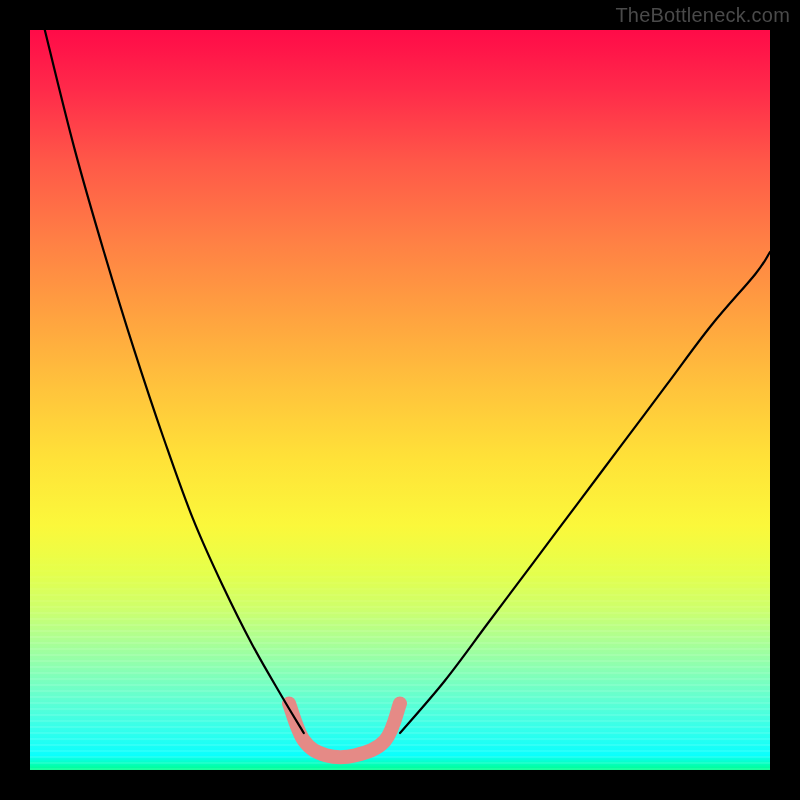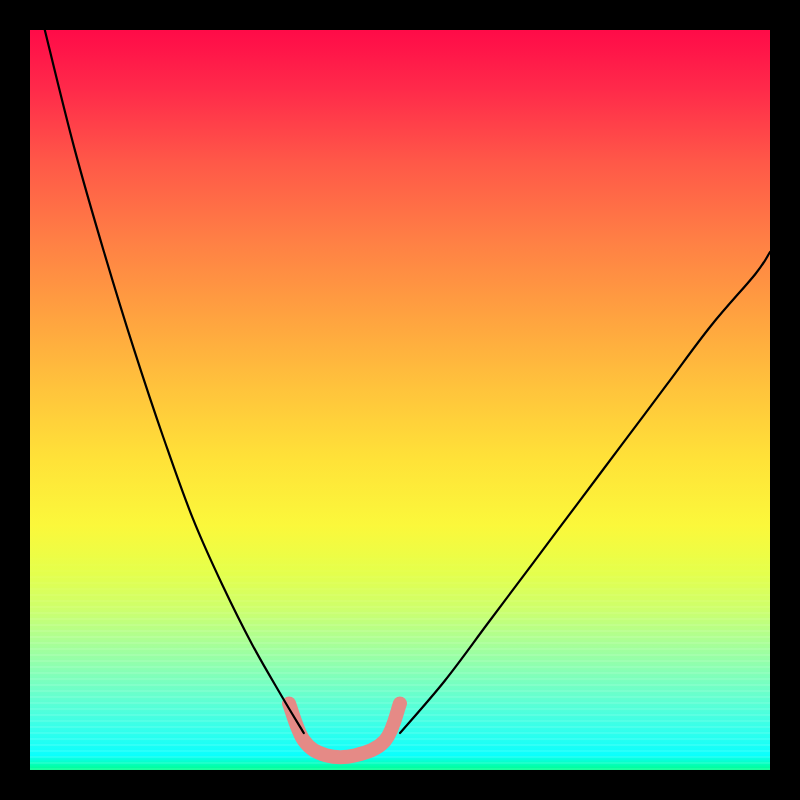--- a/index.html
+++ b/index.html
@@ -76,20 +76,21 @@
   svg.curves {
     position: absolute;
     inset: 0;
   }
 </style>
 </head>
 <body>
 
 <div class="frame">
 
+  <div class="watermark">TheBottleneck.com</div>
 
   <div class="plot-area">
     <div class="gradient-bg"></div>
     <div class="striation"></div>
 
     <svg class="curves" viewBox="0 0 740 740" preserveAspectRatio="none">
       <g>
         <path fill="none" stroke="#e58a86" stroke-width="14" stroke-linecap="round" stroke-linejoin="round" d="M 259.0 673.4 C 261.7 680.1, 267.1 701.1, 273.8 710.4 C 280.5 719.7, 286.7 722.5, 296.0 725.2 C 305.3 727.9, 314.9 727.9, 325.6 725.2 C 336.3 722.5, 347.2 719.7, 355.2 710.4 C 363.2 701.1, 367.3 680.1, 370.0 673.4"></path>
       </g>
       <g>

